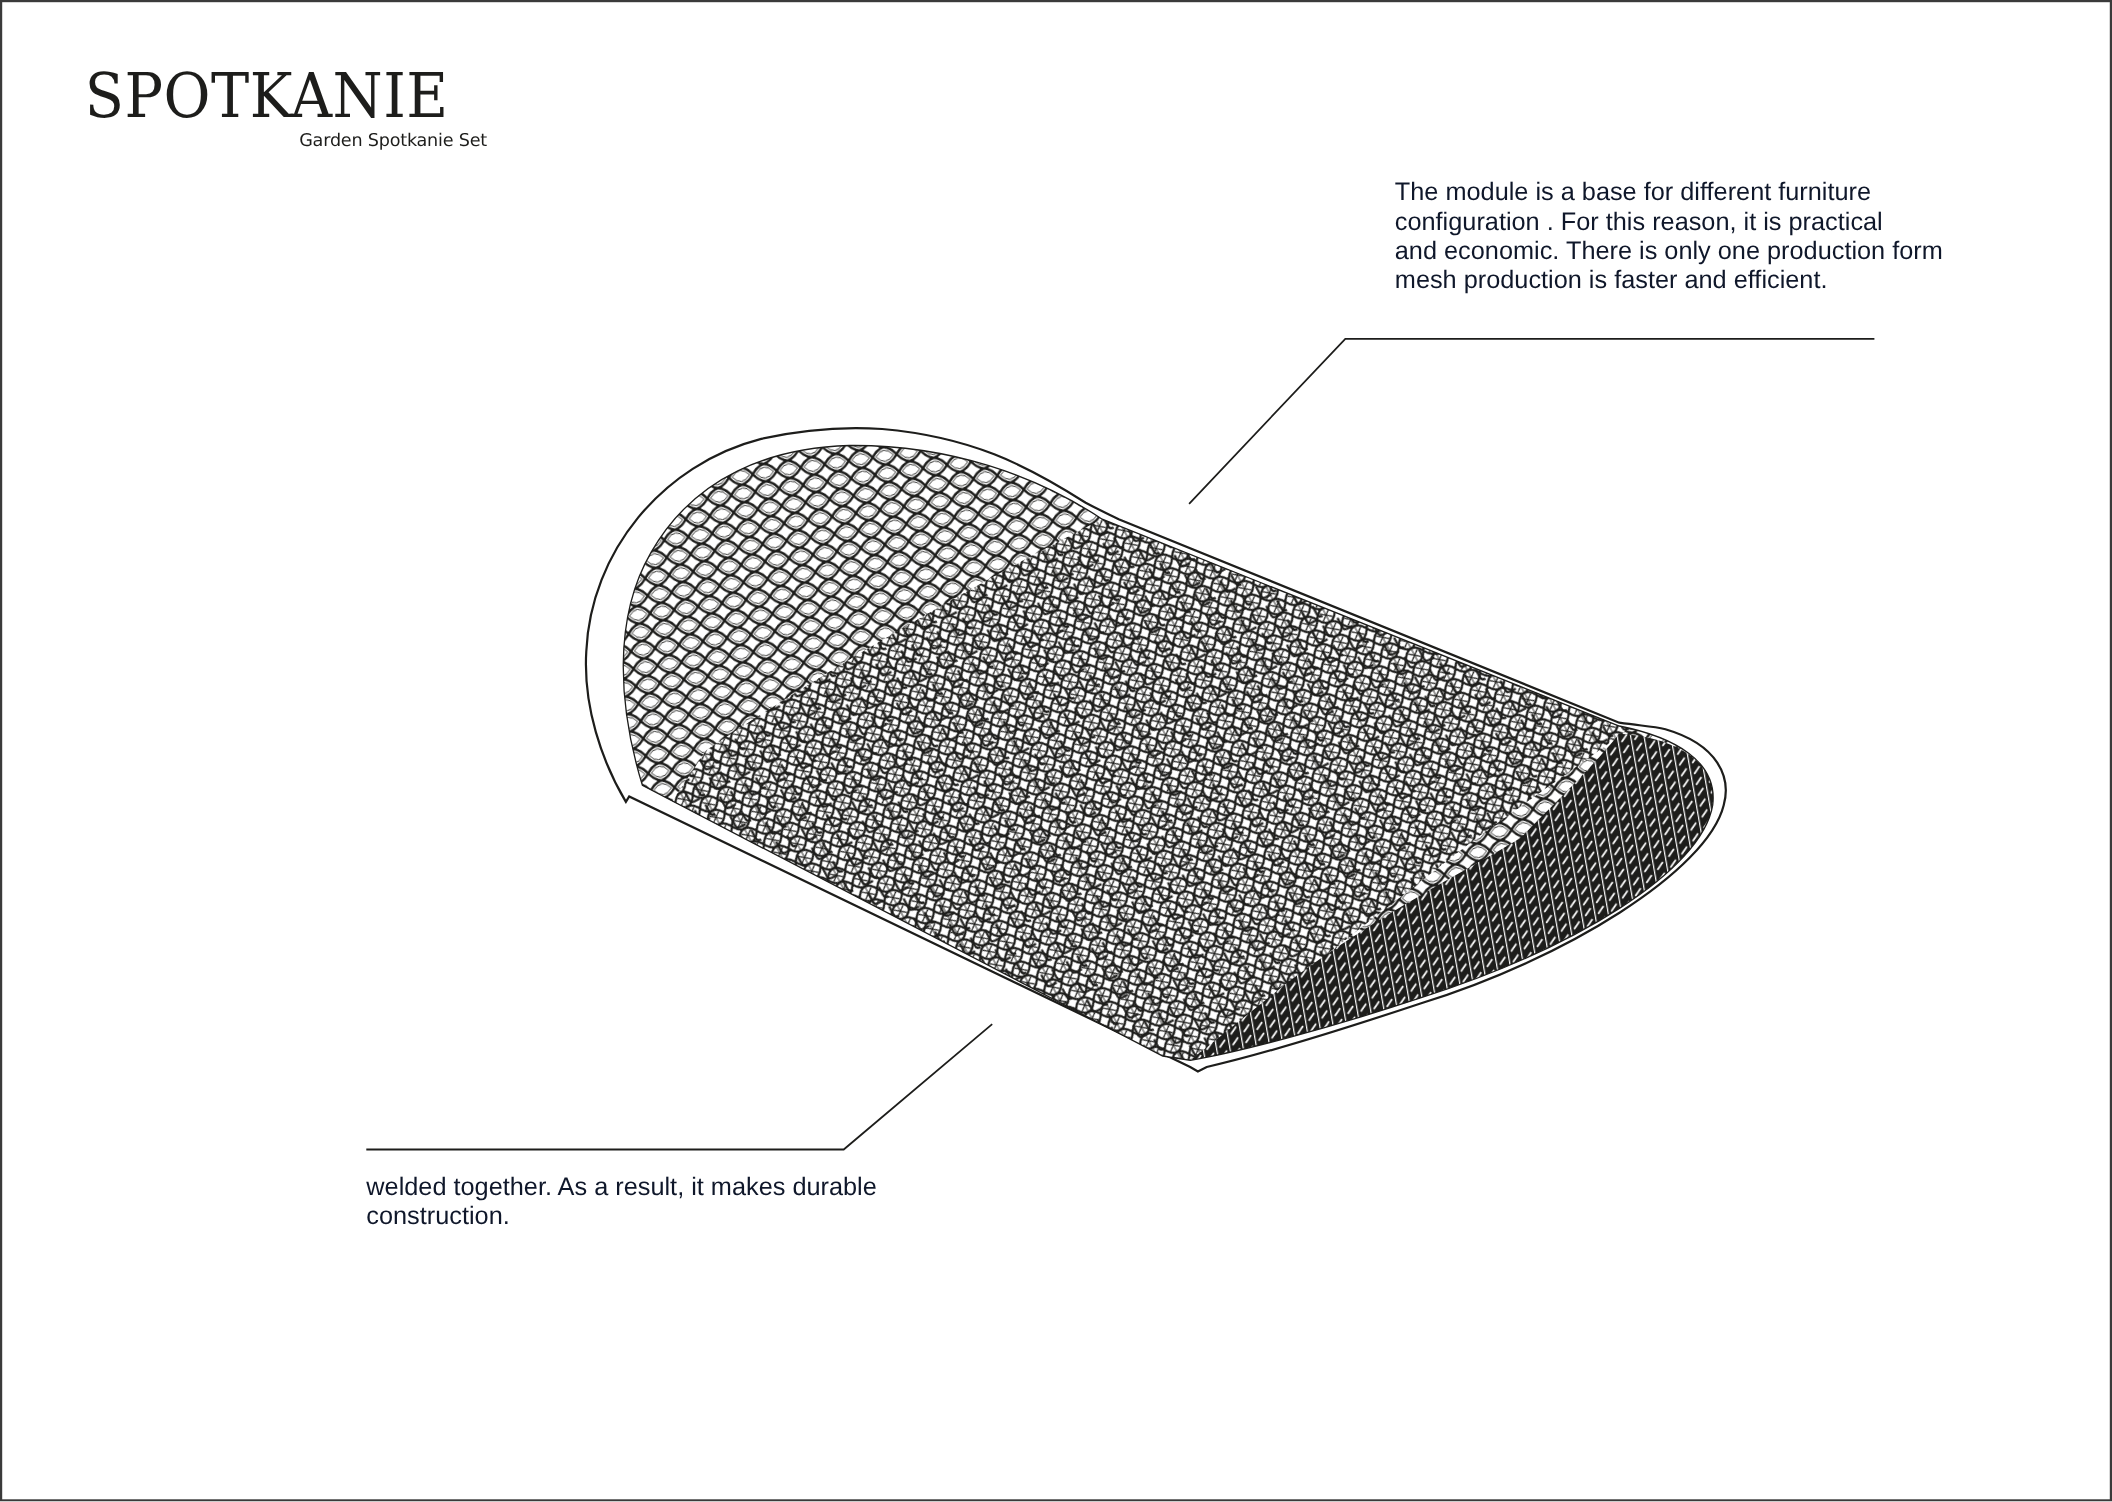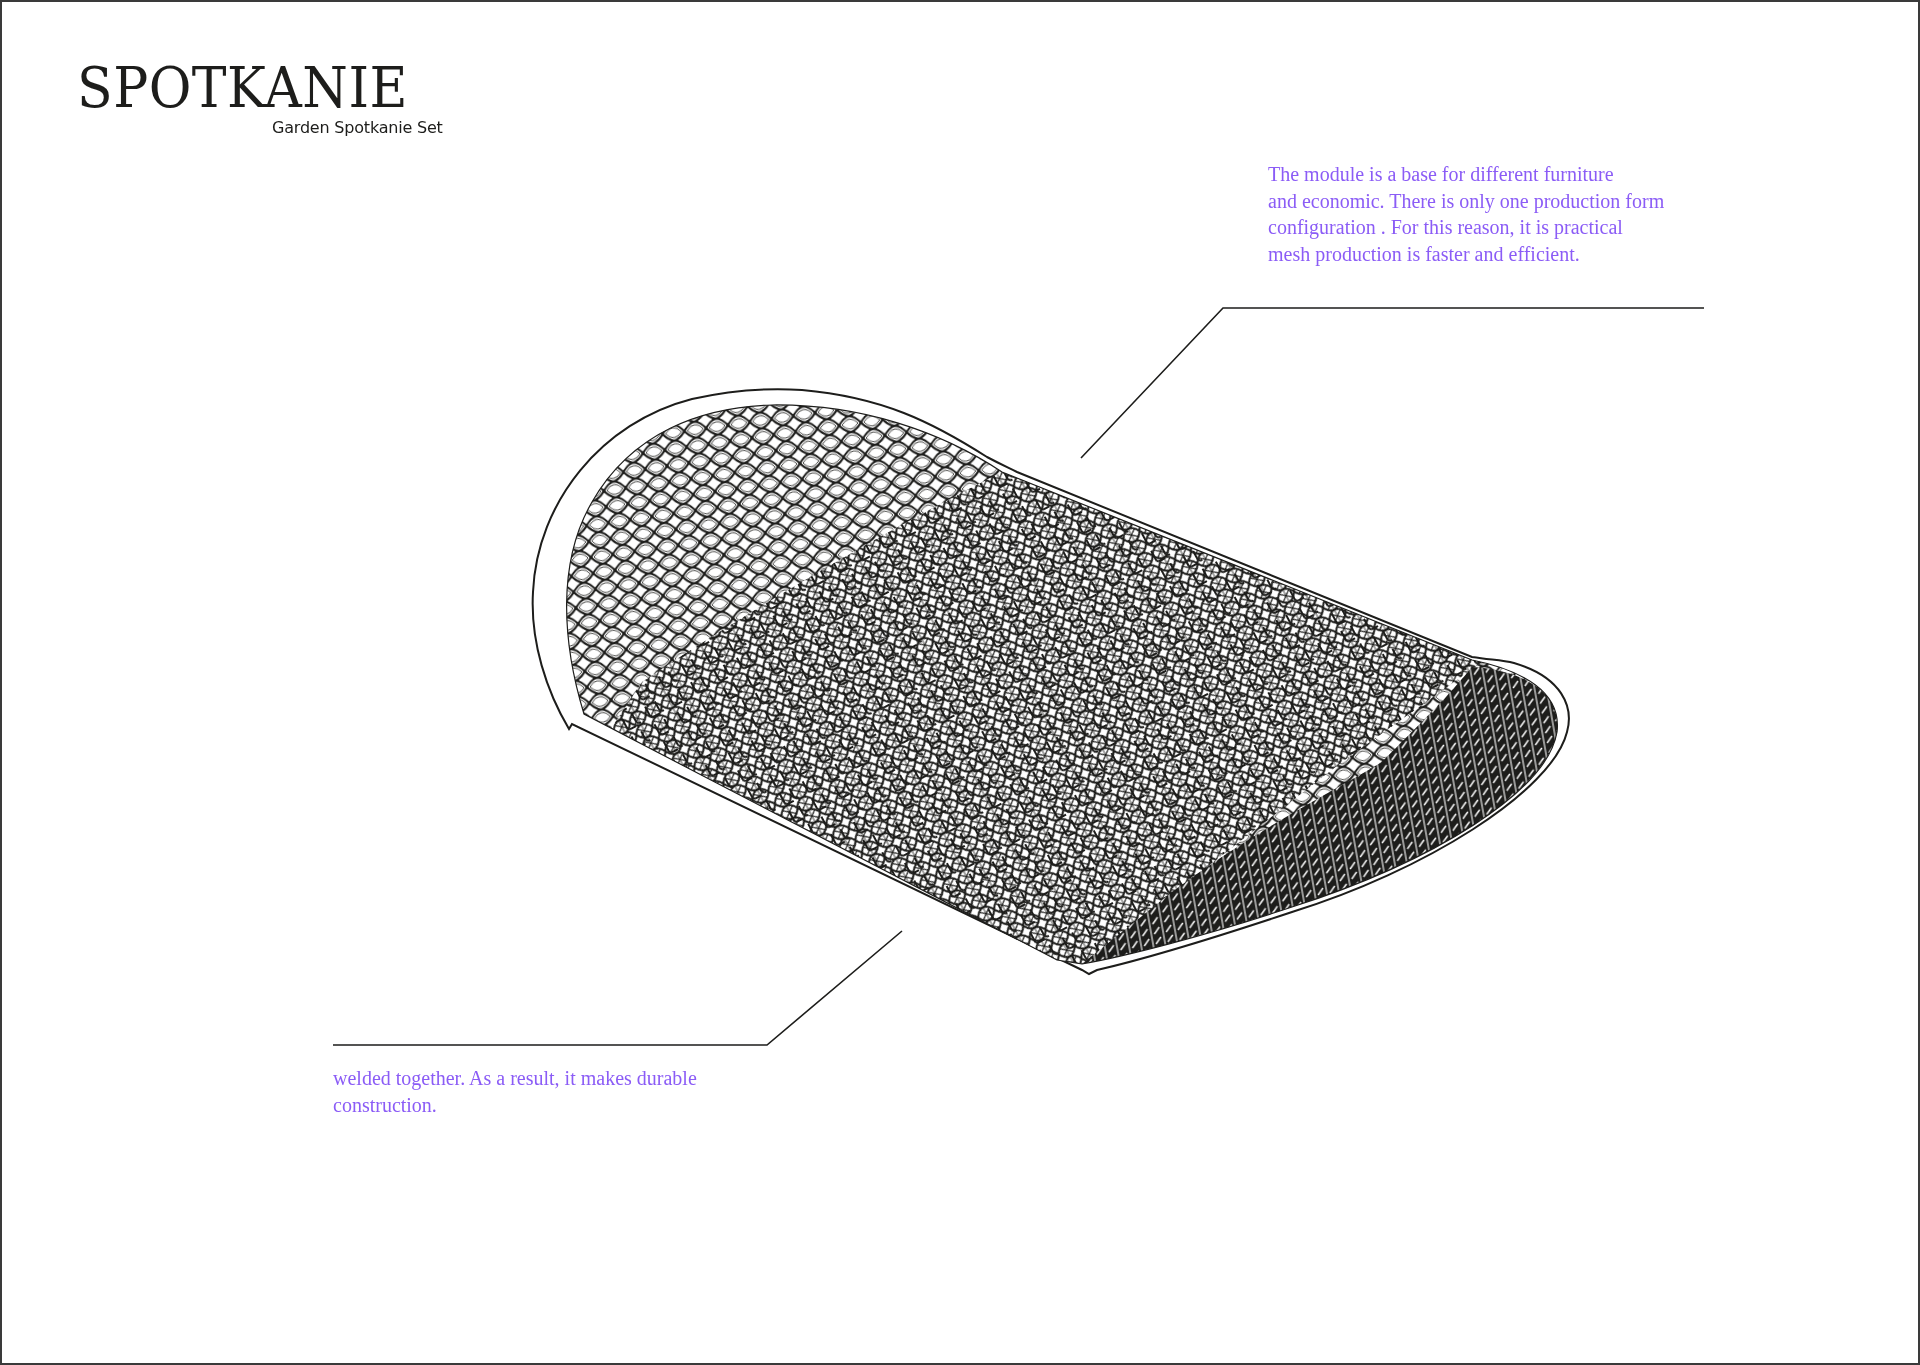--- a/index.html
+++ b/index.html
@@ -40,24 +40,24 @@
       left: 270px;
       top: 118px;
       font-family: "DejaVu Sans", "Liberation Sans", sans-serif;
       font-size: 16px;
       line-height: 1;
       color: #1d1d1b;
       letter-spacing: -0.2px;
     }
     .note {
       position: absolute;
-      font-family: Liberation Serif, serif;
-      font-size: 20px;
+      font-family: Liberation Sans, sans-serif;
+      font-size: 23px;
       line-height: 26.5px;
-      color: #8b5cf6;
+      color: #0f172a;
       margin: 0;
     }
     .note-top {
       left: 1266px;
       top: 159px;
       width: 460px;
     }
     .note-bottom {
       left: 331px;
       top: 1063px;
@@ -180,22 +180,22 @@
              C 1545 790, 1430 860, 1290 905
              C 1200 935, 1120 955, 1080 962
              L 1055 958 Z" fill="none" stroke="#1d1d1b" stroke-width="1.2"></path>
 
     <polyline points="1079,456 1221,306 1702,306" fill="none" stroke="#1d1d1b" stroke-width="1.6"></polyline>
     <polyline points="331,1043 765,1043 900,929" fill="none" stroke="#1d1d1b" stroke-width="1.6"></polyline>
   </svg>
 
   <p class="note note-top">
     <span class="line">The module is a base for different furniture</span>
+    <span class="line">configuration . For this reason, it is practical</span>
     <span class="line">and economic. There is only one production form</span>
-    <span class="line">configuration . For this reason, it is practical</span>
     <span class="line">mesh production is faster and efficient.</span>
   </p>
 
   <p class="note note-bottom">
     <span class="line">welded together. As a result, it makes durable</span>
     <span class="line">construction.</span>
   </p>
 
 </div>
 

